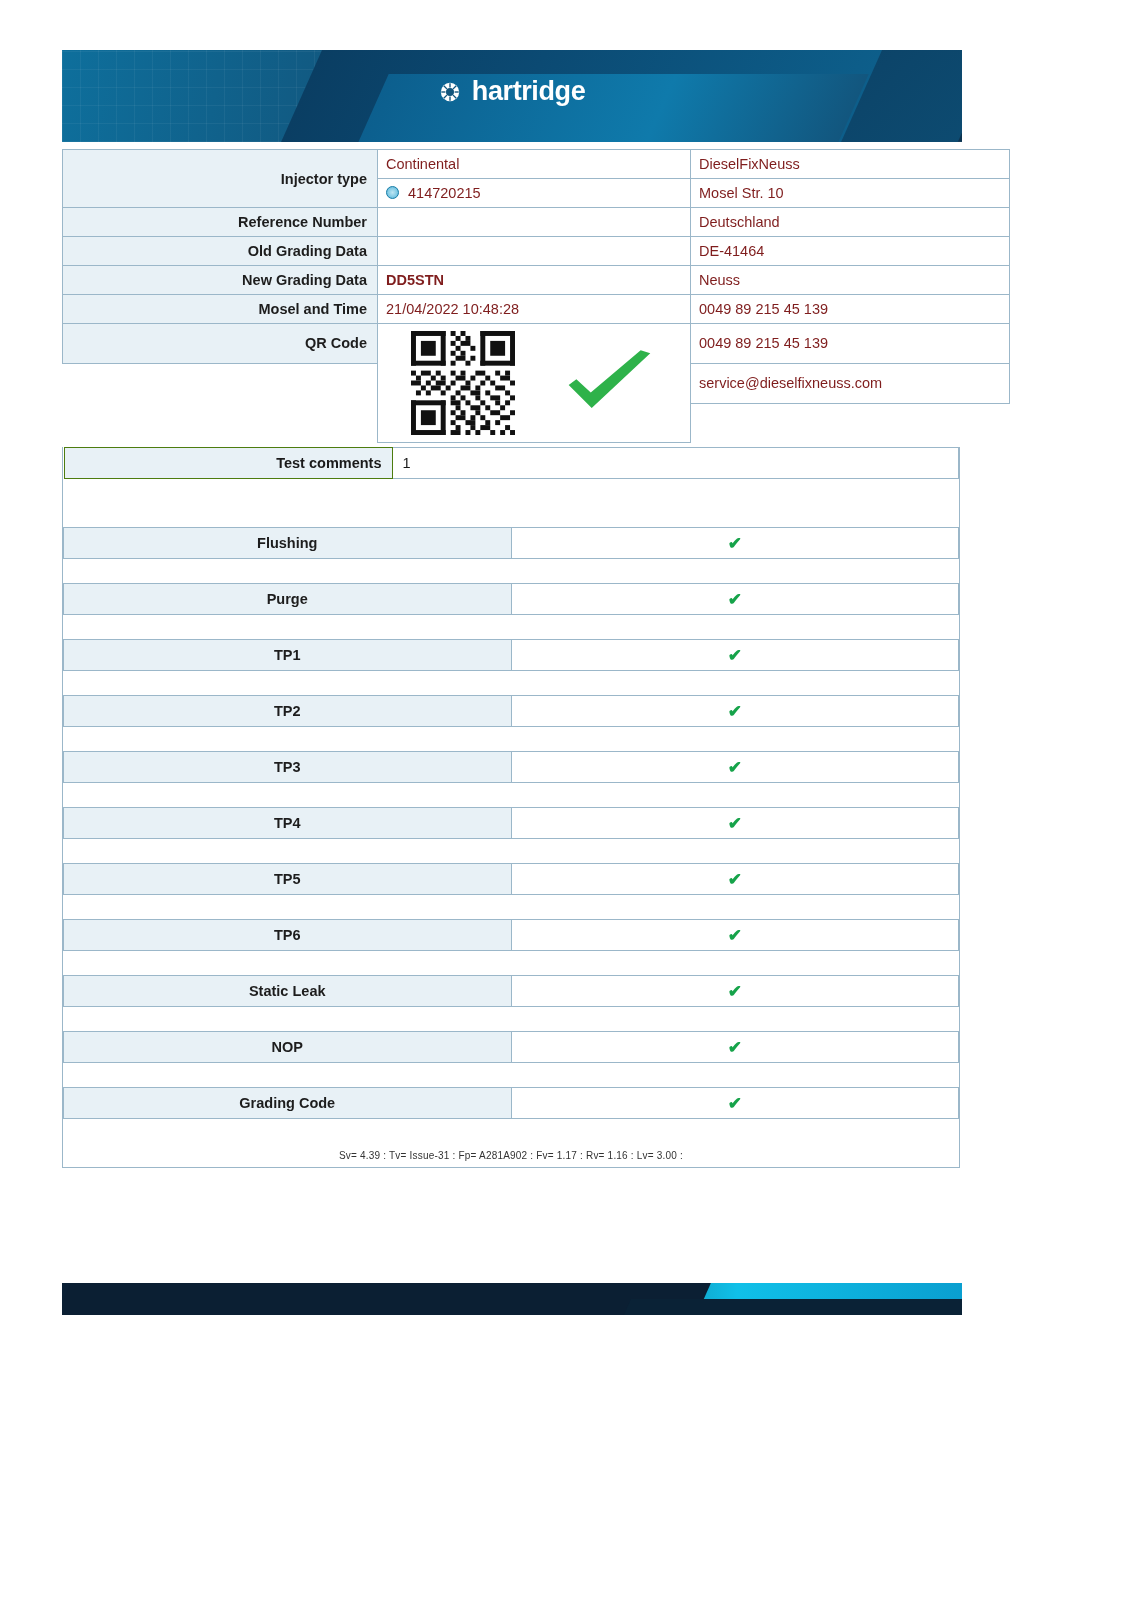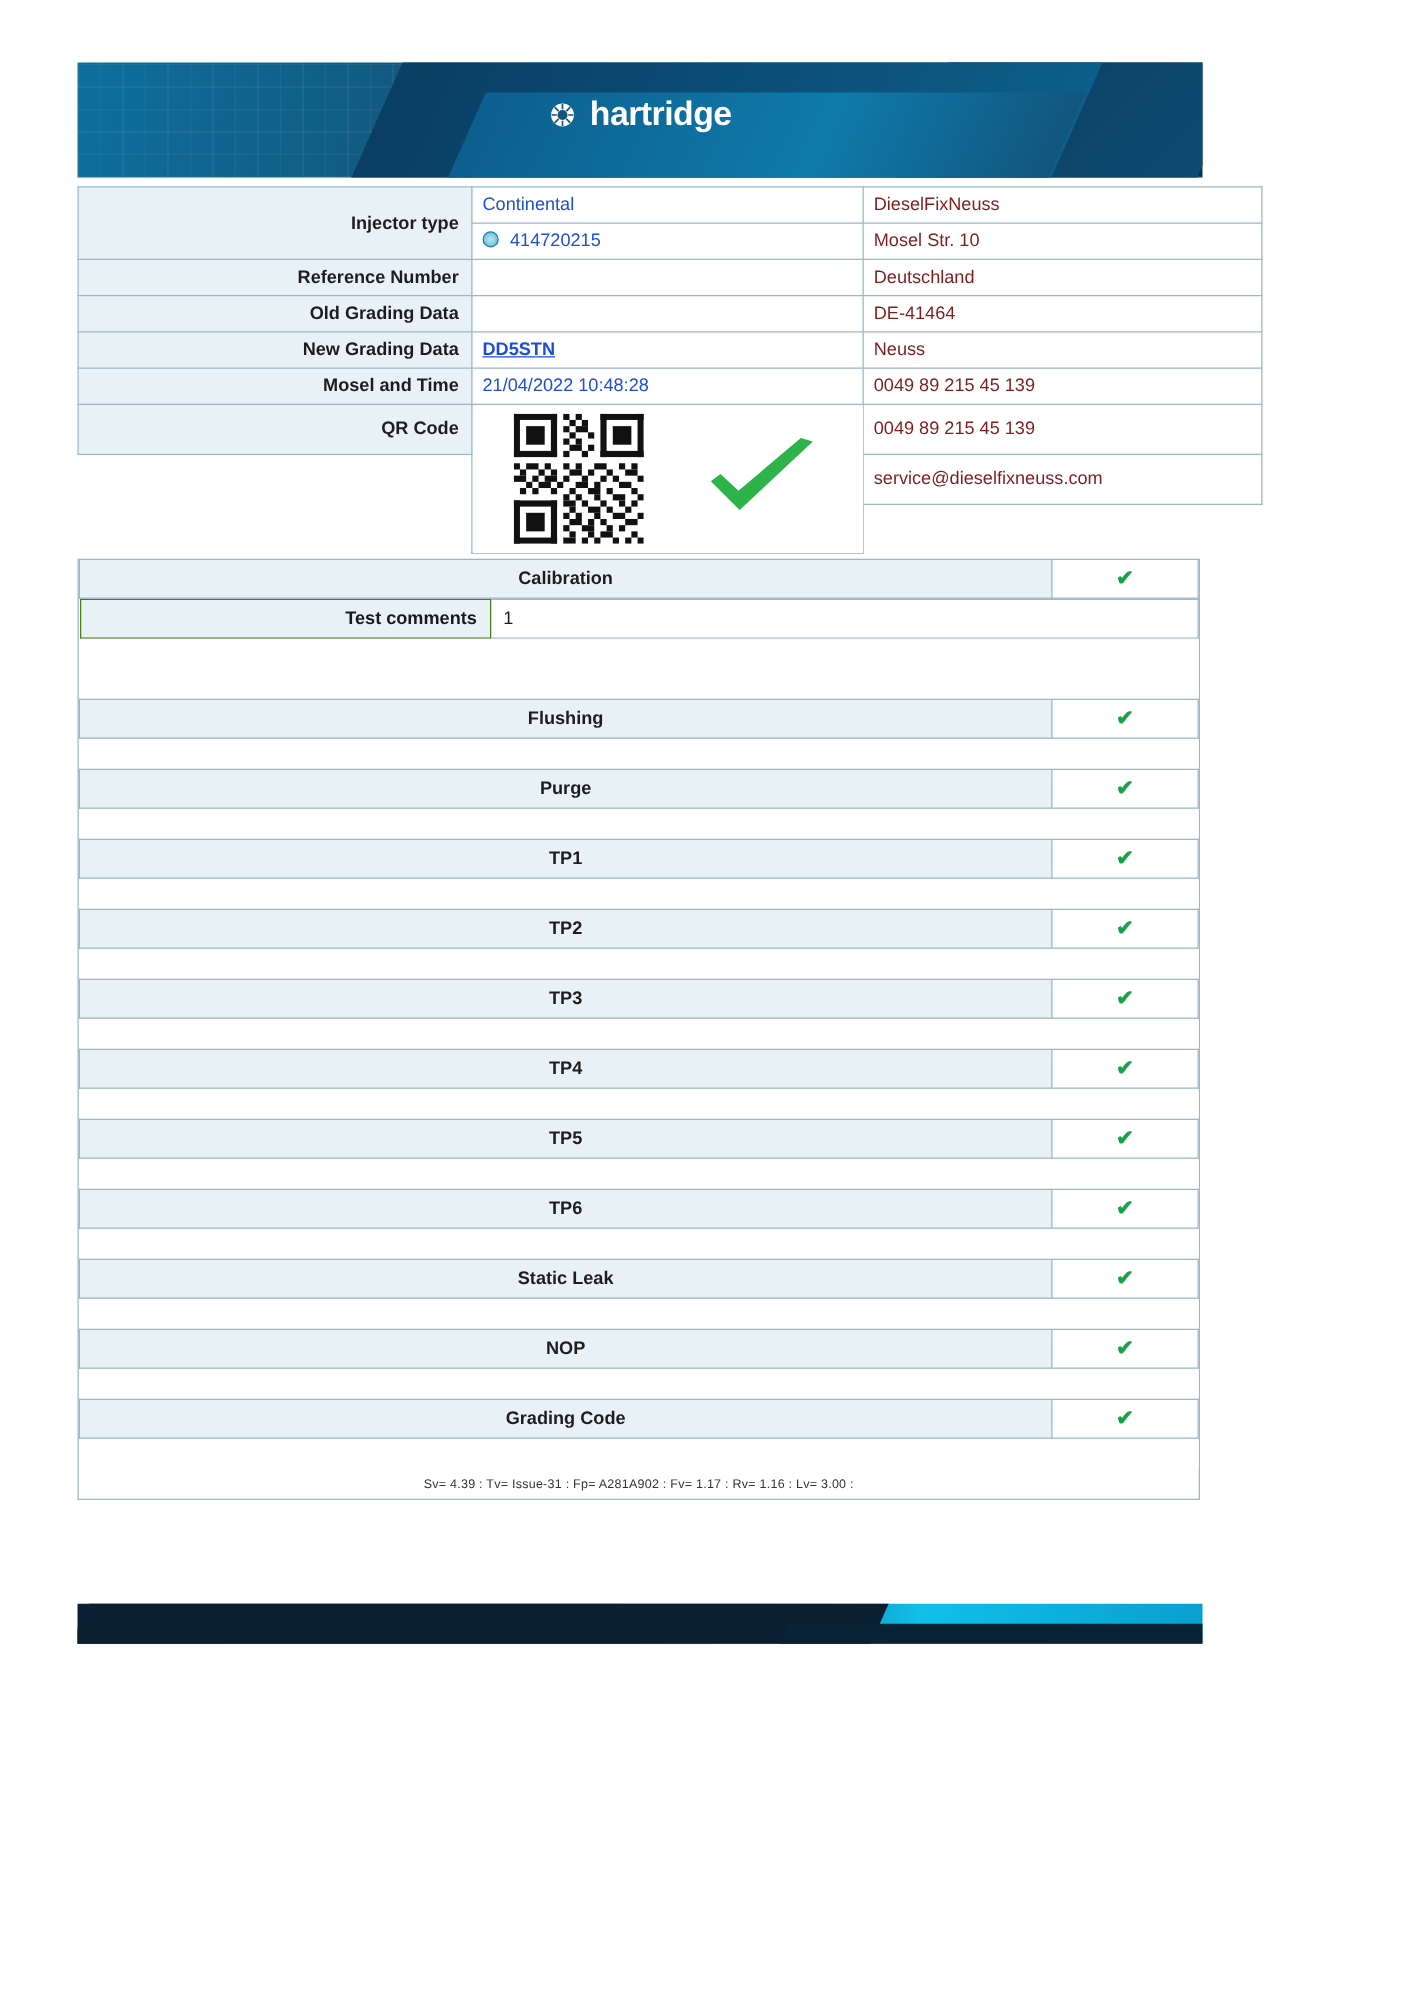--- a/index.html
+++ b/index.html
@@ -93,23 +93,23 @@
     background: #e8f1f6;
     text-align: right;
     font-weight: bold;
     color: #1d1d1d;
     width: 296px;
     padding-right: 10px !important;
   }
   .val {
     background: #ffffff;
     width: 296px;
-    color: #1d4ed8;
-  }
-  .val.bold { font-weight: bold; text-decoration: underline; }
+    color: #7f1d1d;
+  }
+  .val.bold { font-weight: bold; }
   .addr {
     background: #ffffff;
     width: 302px;
     color: #7f1d1d;
   }
   .nob { border: none !important; background: #ffffff; }
 
   .dot-id {
     display: inline-block;
     width: 11px; height: 11px;
@@ -426,24 +426,20 @@
       <td class="nob"></td>
       <td class="nob"></td>
     </tr>
   </tbody>
     </table>
 </div>
 
 <div class="results-wrap">
   <table class="results">
     <tbody>
-        <tr>
-      <td class="sect-name">Calibration</td>
-      <td class="sect-check"><span class="tick">✔</span></td>
-    </tr>
     <tr>
       <td class="nob" colspan="2" style="padding:0;">
         <table style="border-collapse:collapse;width:100%;table-layout:fixed;">
           <tbody>
                 <tr>
             <td class="comments-lbl">Test comments</td>
             <td class="comments-val">1</td>
           </tr>
         </tbody>
             </table>

